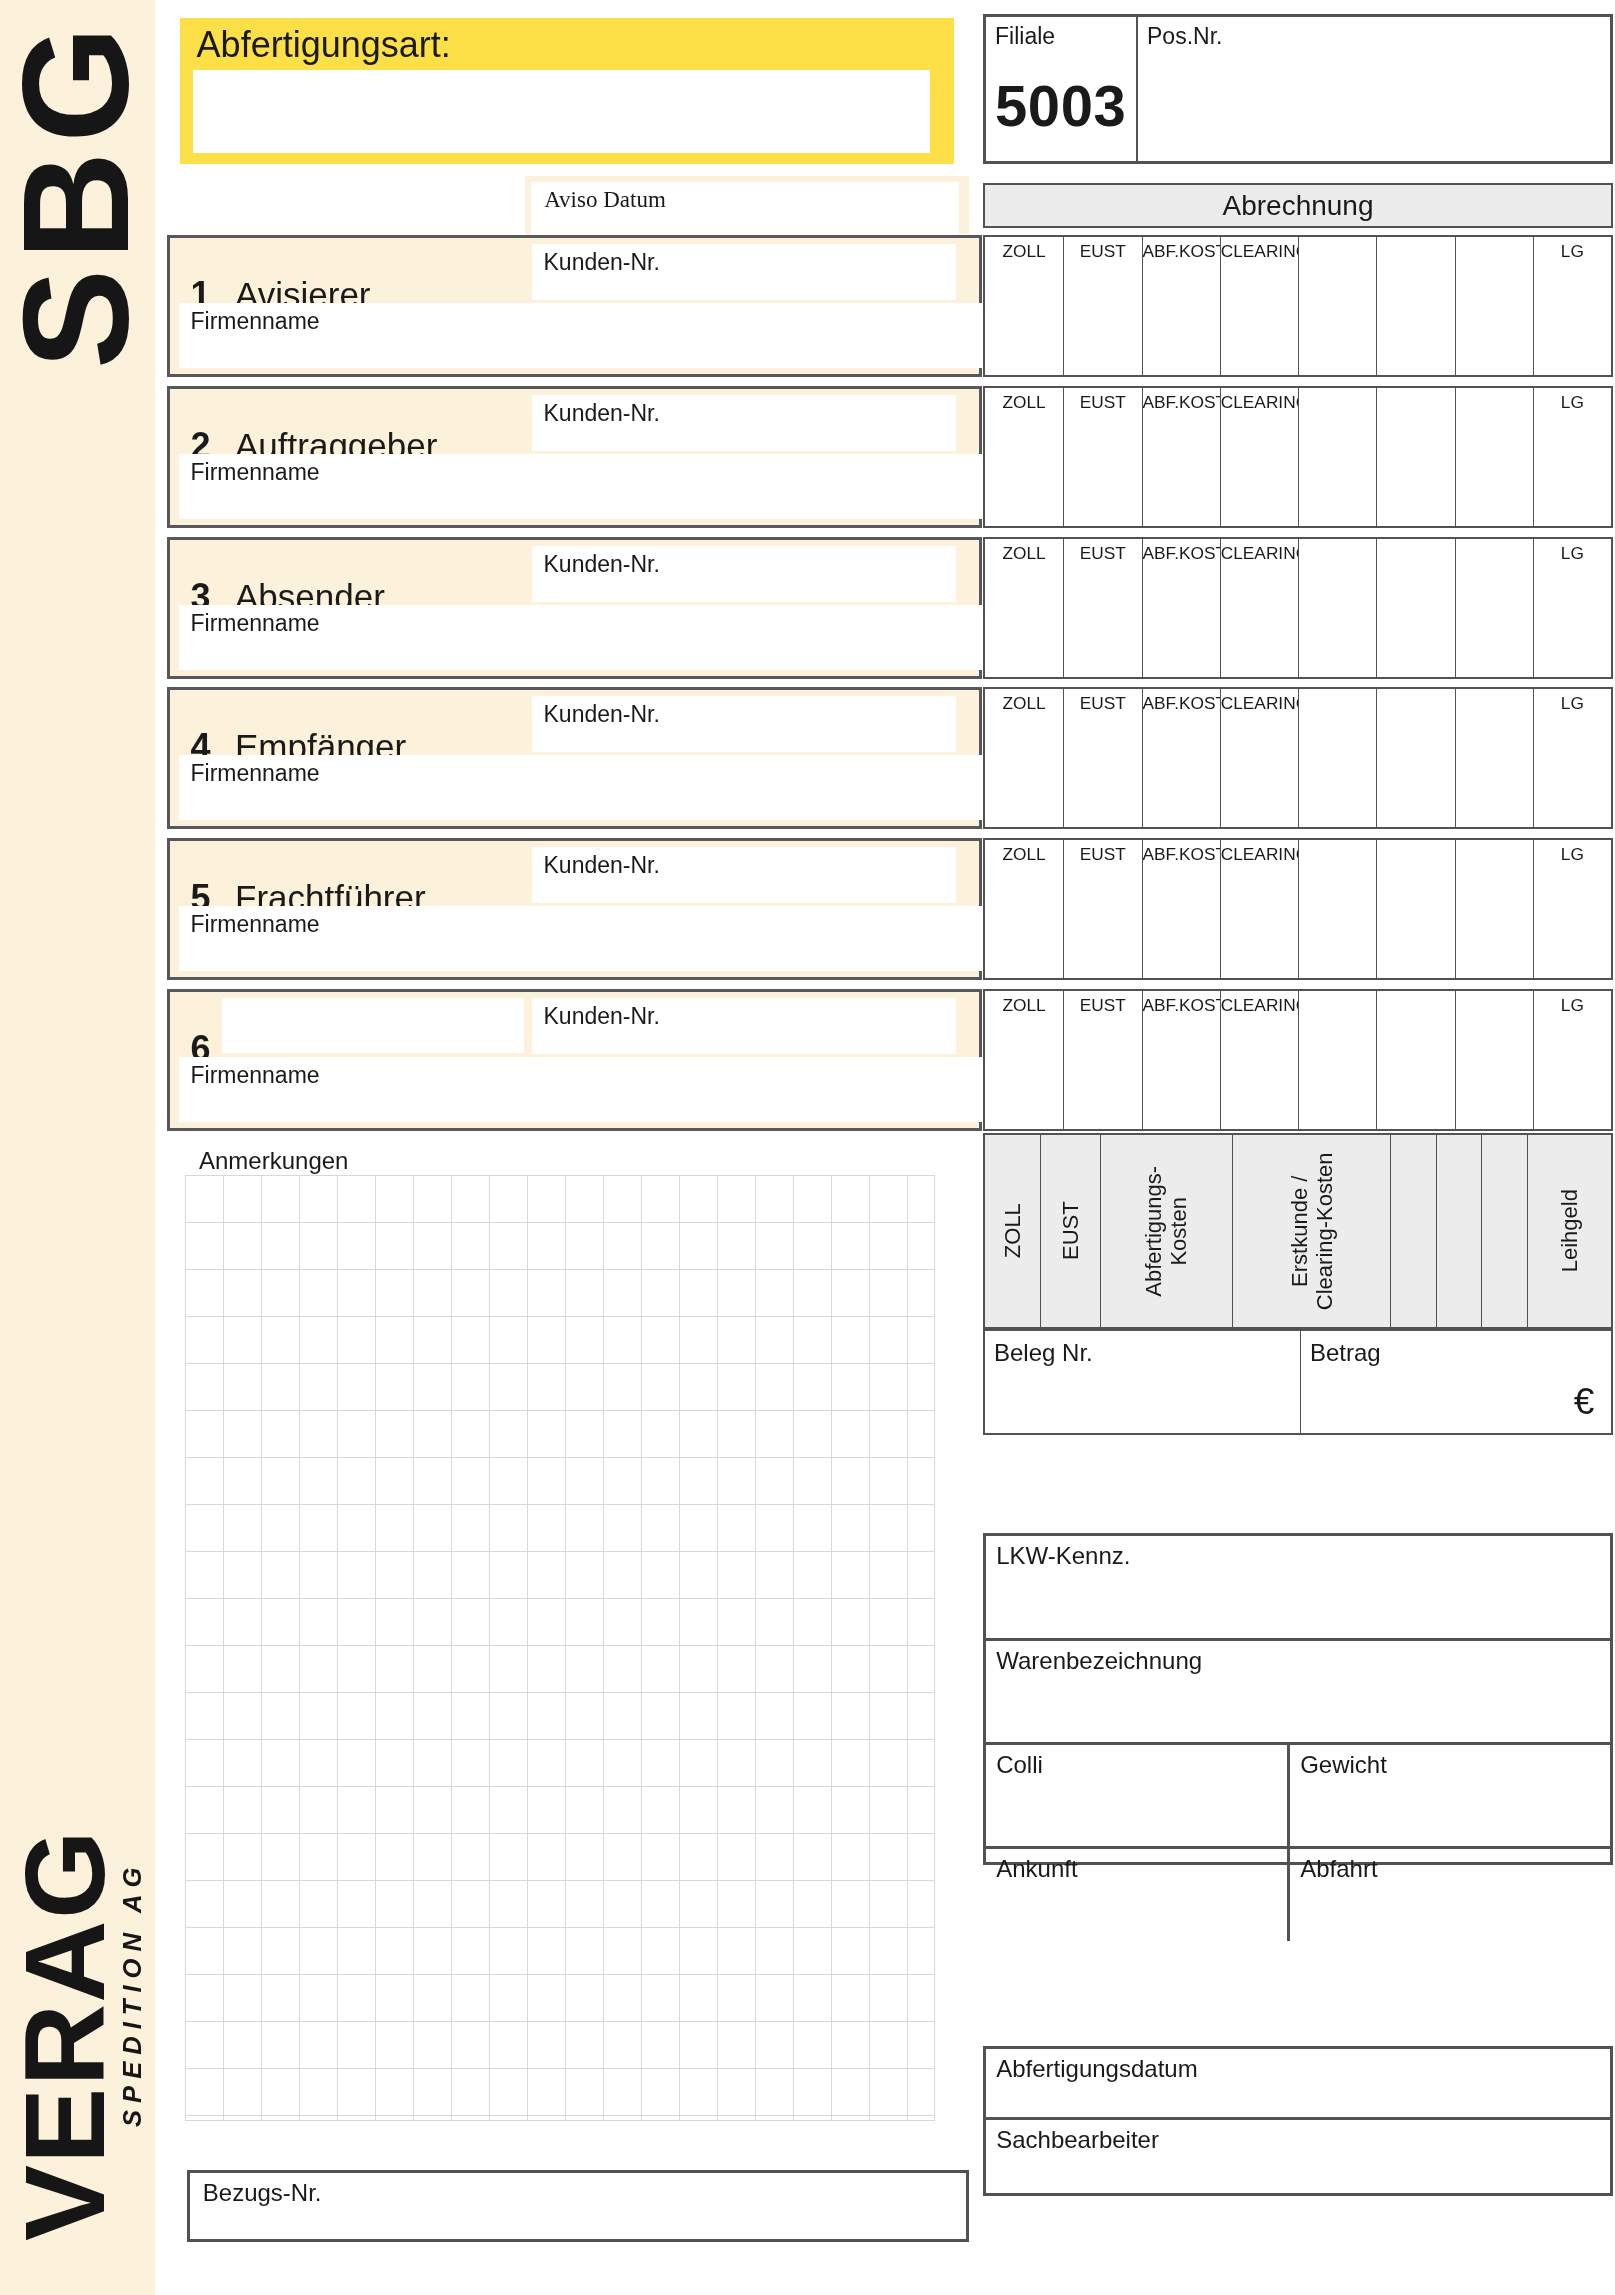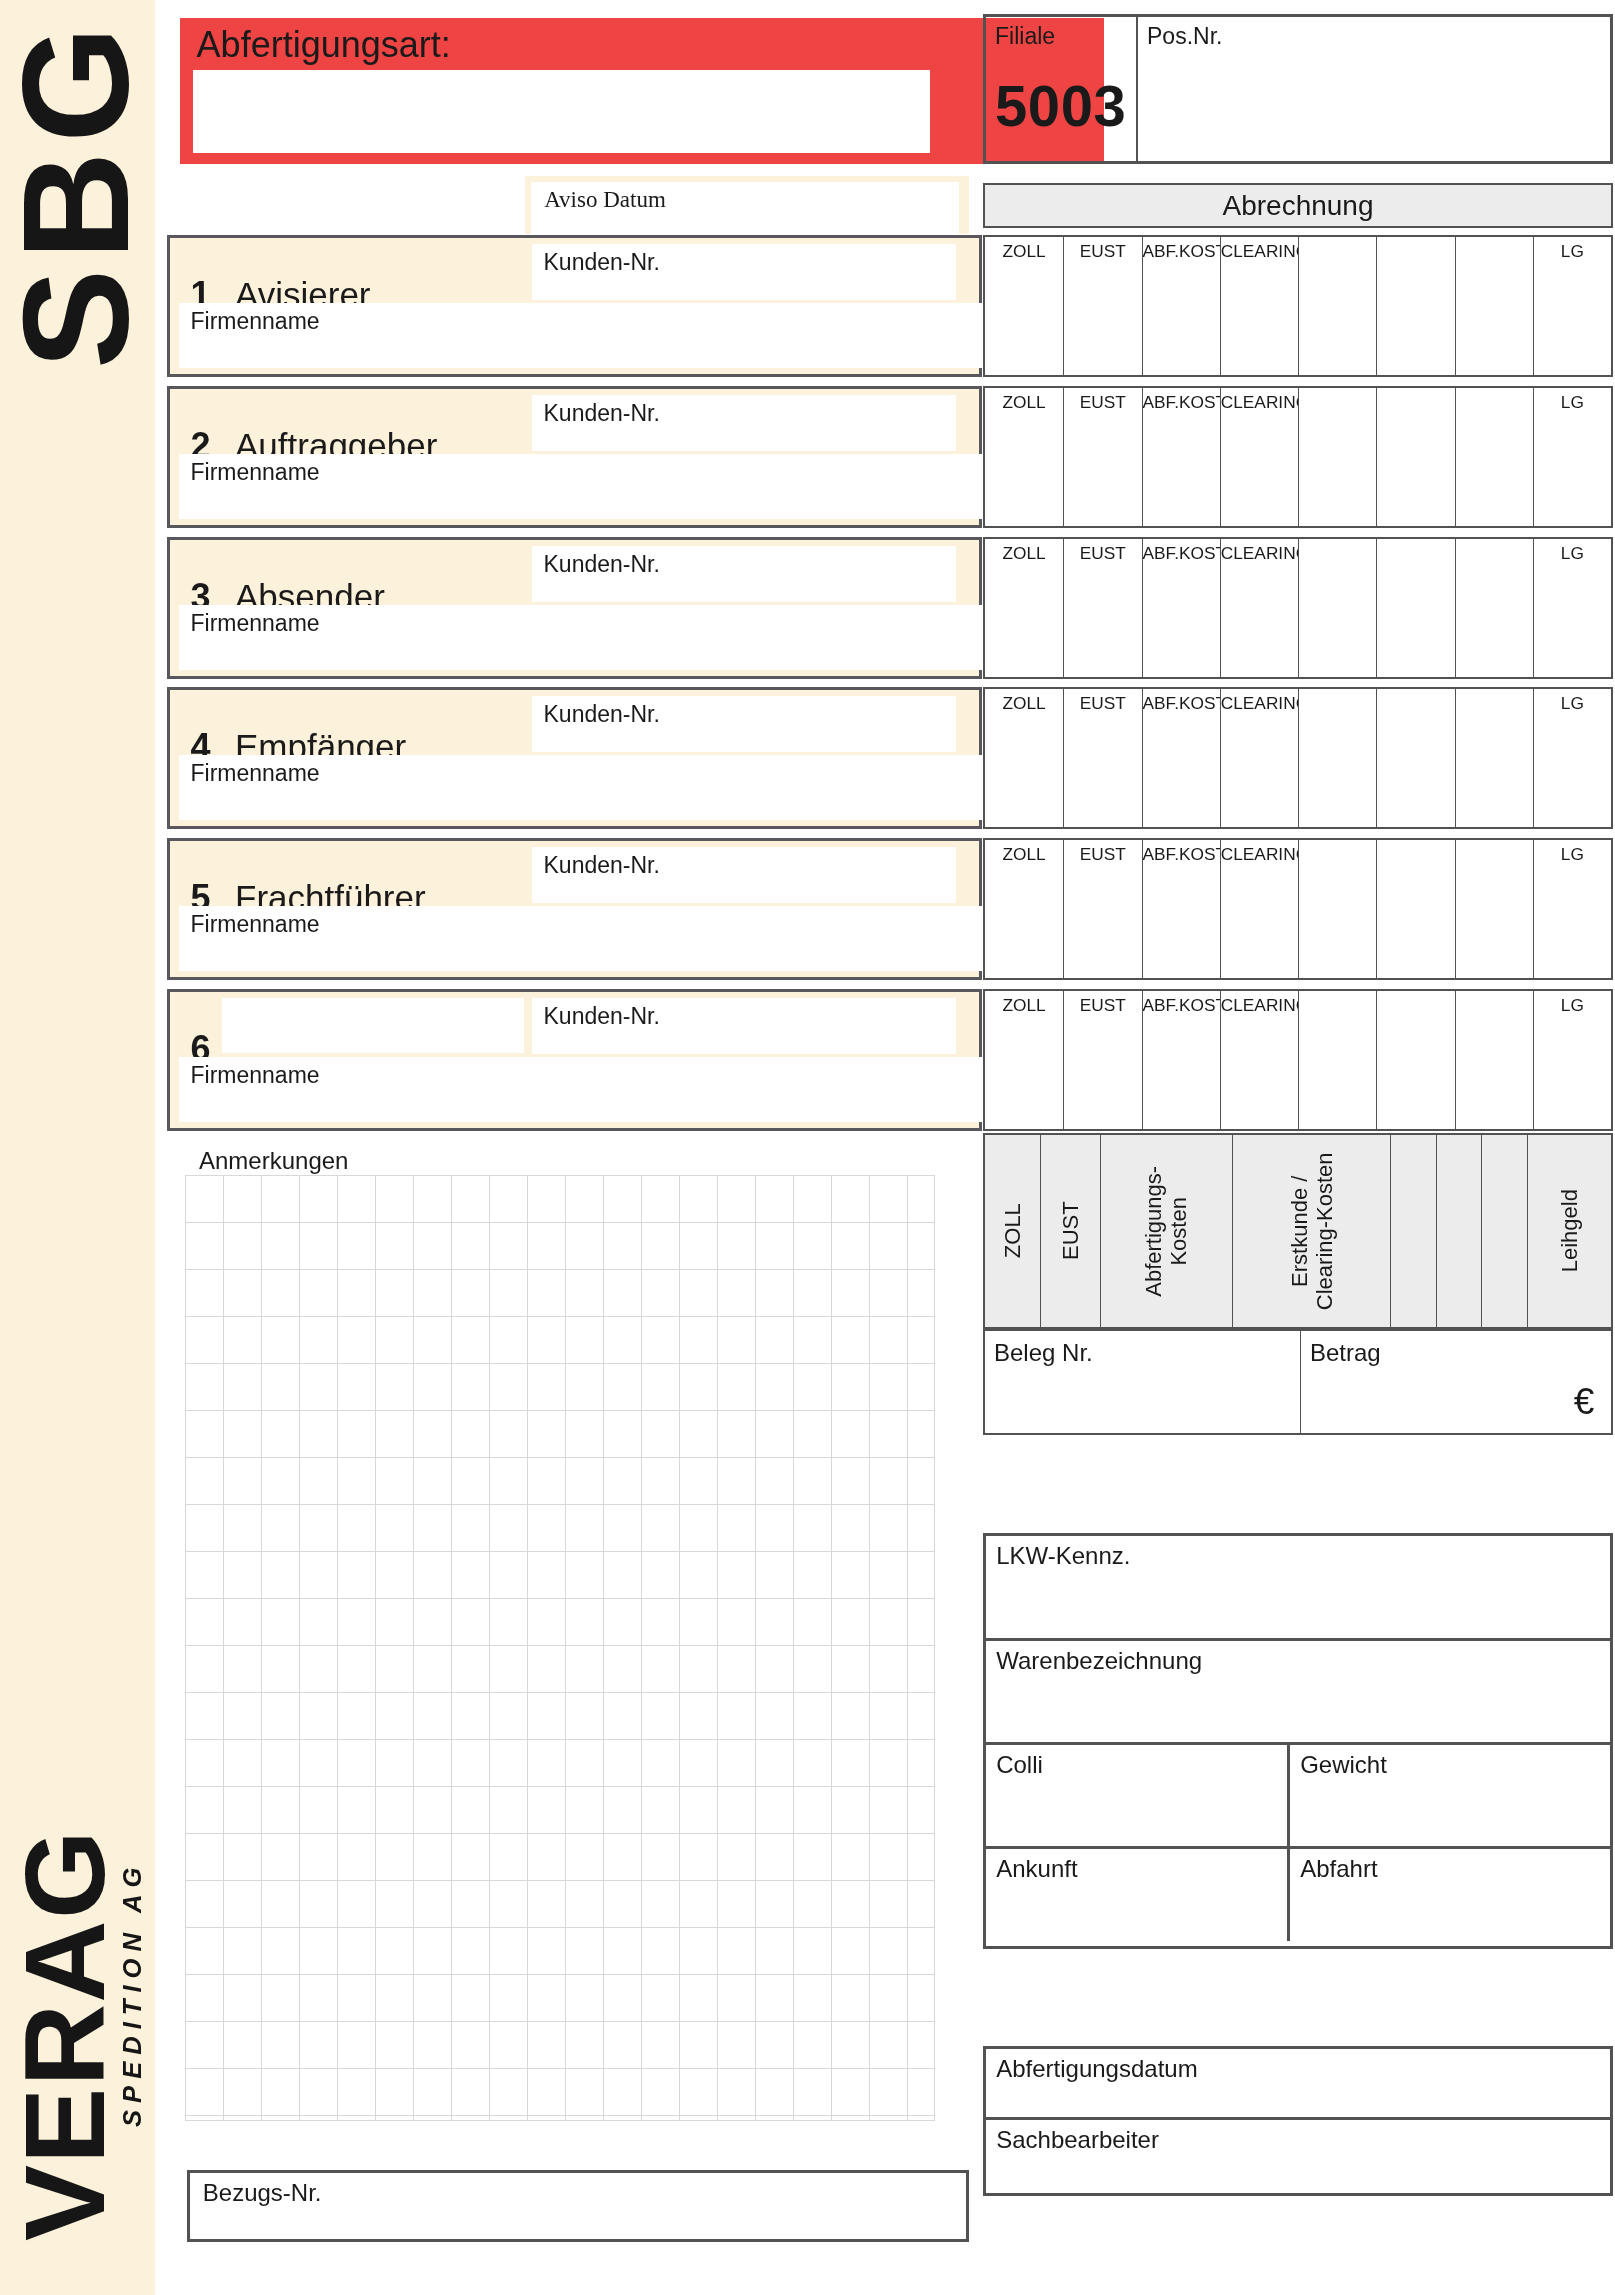--- a/index.html
+++ b/index.html
@@ -15,21 +15,21 @@
     white-space:nowrap;
   }
   .verag{
     position:absolute; left:18px; top:2241px; transform:rotate(-90deg); transform-origin:0 0;
     white-space:nowrap; color:#161616;
   }
   .verag-main{font-size:114px; font-weight:bold; letter-spacing:1.3px; line-height:0.82;}
   .verag-sub{font-size:25.6px; font-weight:bold; font-style:italic; letter-spacing:7px; padding-left:114px; margin-top:6.4px;}
 
   
-  .abfert{position:absolute; left:180px; top:18px; width:924px; height:146px; background:#ef4444;}
+  .abfert{position:absolute; left:180px; top:18px; width:774px; height:146px; background:#fde047;}
   .abfert-label{position:absolute; left:16.6px; top:6.4px; font-size:36px;}
   .abfert-input{position:absolute; left:12.8px; top:52px; width:737px; height:83px; background:#ffffff;}
 
   .filiale-box{position:absolute; left:983px; top:14px; width:630px; height:150px; border:3.2px solid #525252; box-sizing:border-box; display:grid; grid-template-columns:150px 1fr;}
   .filiale-cell{position:relative;}
   .filiale-cell.right{border-left:2.6px solid #525252;}
   .small-label{font-size:23px; padding:6.4px 0 0 9px;}
   .filiale-value{position:absolute; left:9px; top:55px; font-size:58px; font-weight:bold; letter-spacing:0.6px;}
 
   
@@ -66,21 +66,21 @@
   .anm-label{position:absolute; left:199px; top:1147px; font-size:24px;}
   .anm-grid{
     position:absolute; left:185px; top:1175px; width:750px; height:946px; box-sizing:border-box;
     border-right:1.3px solid #d8d8d8; border-bottom:1.3px solid #d8d8d8;
     background-image:
       repeating-linear-gradient(90deg, #d8d8d8 0, #d8d8d8 1.3px, transparent 1.3px, transparent 38px),
       repeating-linear-gradient(180deg, #d8d8d8 0, #d8d8d8 1.3px, transparent 1.3px, transparent 47px);
   }
 
   
-  .lkw-block{position:absolute; left:983px; top:1533px; width:630px; height:416px; border:3.8px solid #525252; box-sizing:border-box; background:#fff;}
+  .lkw-block{position:absolute; left:983px; top:1533px; width:630px; height:332px; border:3.8px solid #525252; box-sizing:border-box; background:#fff;}
   .lkw-row{box-sizing:border-box; position:relative;}
   .lkw-row .small-label{font-size:24px; padding:6.4px 0 0 10.2px;}
   .r1{height:102px;}
   .r2{height:104px; border-top:3.2px solid #525252;}
   .r3{height:104px; border-top:3.2px solid #525252; display:grid; grid-template-columns:301px 1fr;}
   .r4{height:95px; border-top:3.2px solid #525252; display:grid; grid-template-columns:301px 1fr;}
   .split-cell{position:relative;}
   .split-cell.right{border-left:3.2px solid #525252;}
 
   .abfdat-block{position:absolute; left:983px; top:2046px; width:630px; height:150px; border:3.8px solid #525252; box-sizing:border-box; background:#fff;}

